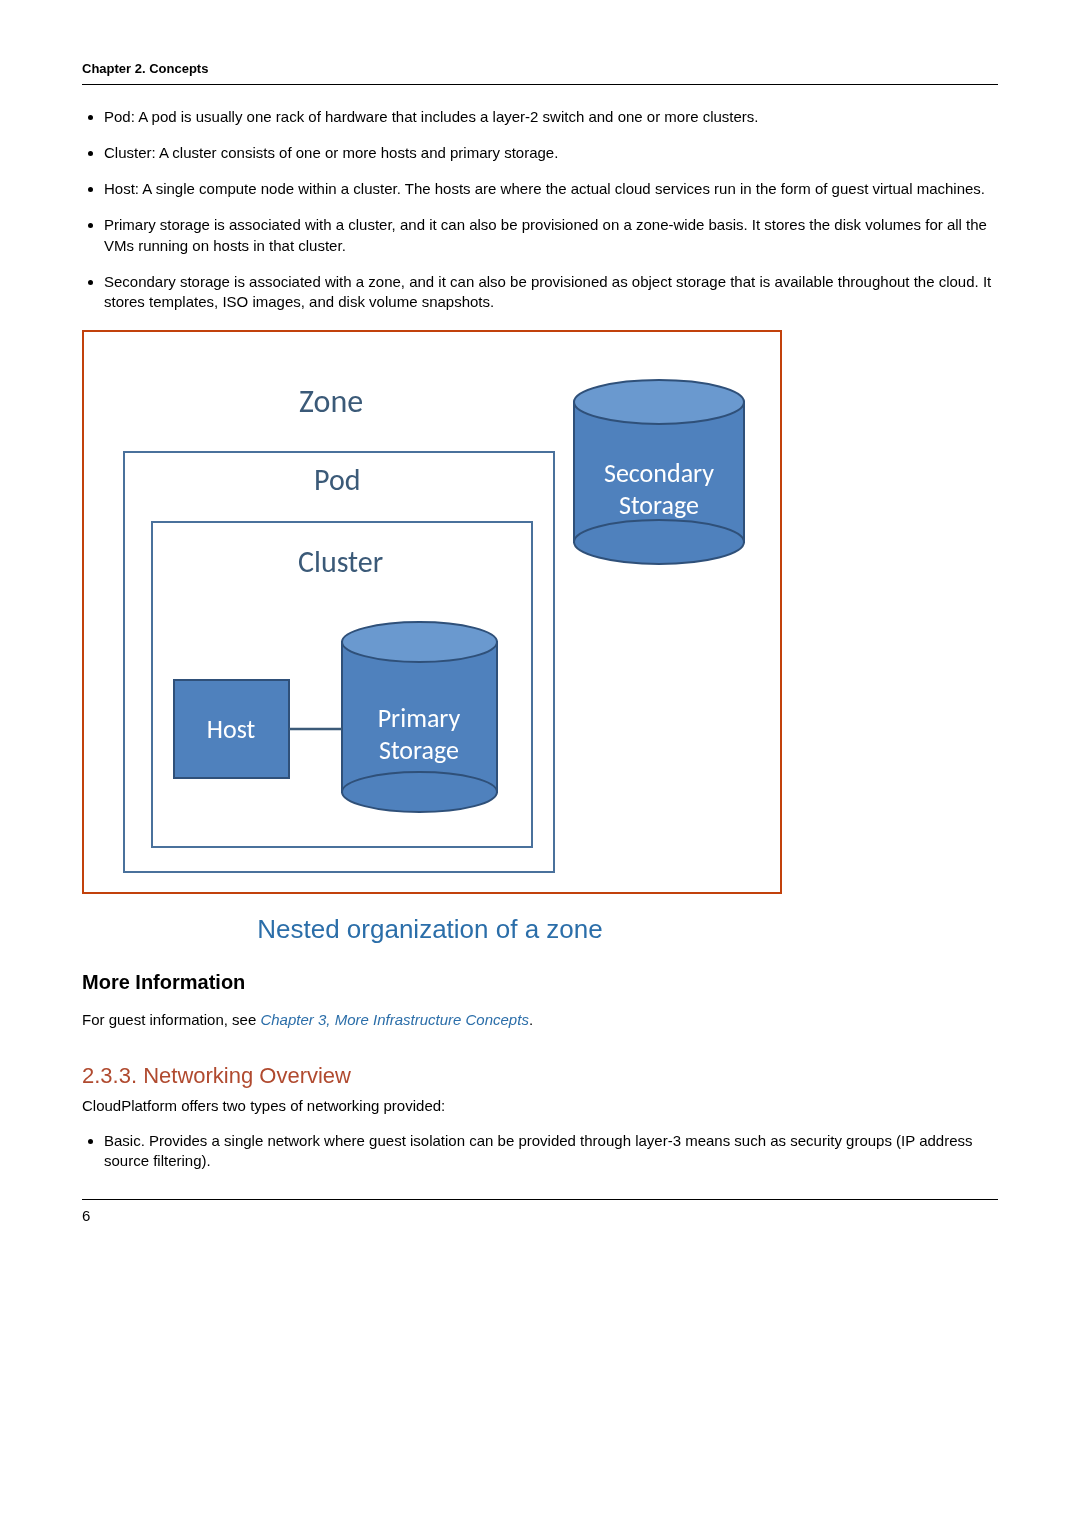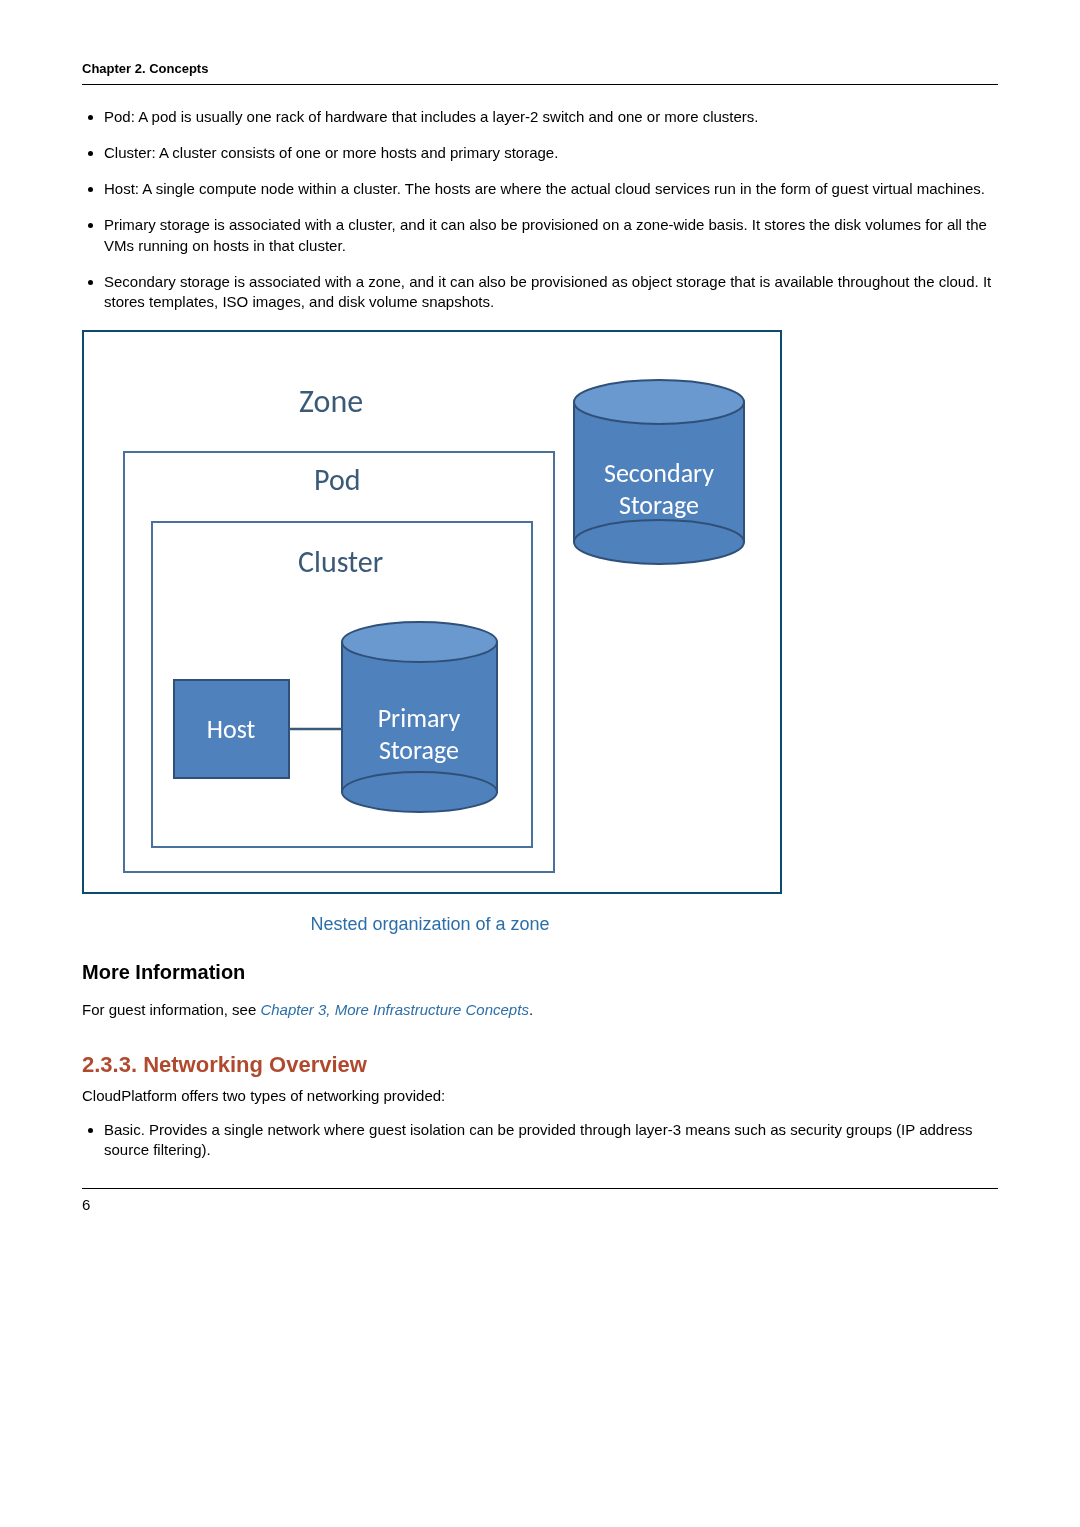--- a/index.html
+++ b/index.html
@@ -22,51 +22,51 @@
   }
   ul.bullets {
     list-style: disc;
     padding-left: 22px;
     margin: 0 0 18px 0;
   }
   ul.bullets > li {
     margin-bottom: 16px;
   }
   .diagram-wrap {
-    border: 2px solid #0c4a6e;
+    border: 2px solid #c2410c;
     width: 696px;
     height: 560px;
     margin: 10px 0 18px 0;
     position: relative;
     background: #fff;
   }
   .diagram-wrap svg {
     position: absolute;
     top: 0; left: 0;
   }
   .diagram-caption {
     color: #2b6ea9;
-    font-size: 18px;
+    font-size: 26px;
     width: 696px;
     text-align: center;
     margin: 18px 0 22px 0;
   }
   .more-info-heading {
     font-weight: bold;
     font-size: 20px;
     margin-bottom: 14px;
   }
   .link {
     color: #2b6ea9;
     font-style: italic;
   }
   h3.section {
     color: #b04a2f;
     font-size: 22px;
-    font-weight: bold;
+    font-weight: normal;
     margin: 30px 0 6px 0;
   }
   .para {
     margin: 0 0 14px 0;
   }
   .footer-rule {
     border-top: 1.5px solid #000;
     margin-top: 28px;
     padding-top: 6px;
     font-size: 15px;

